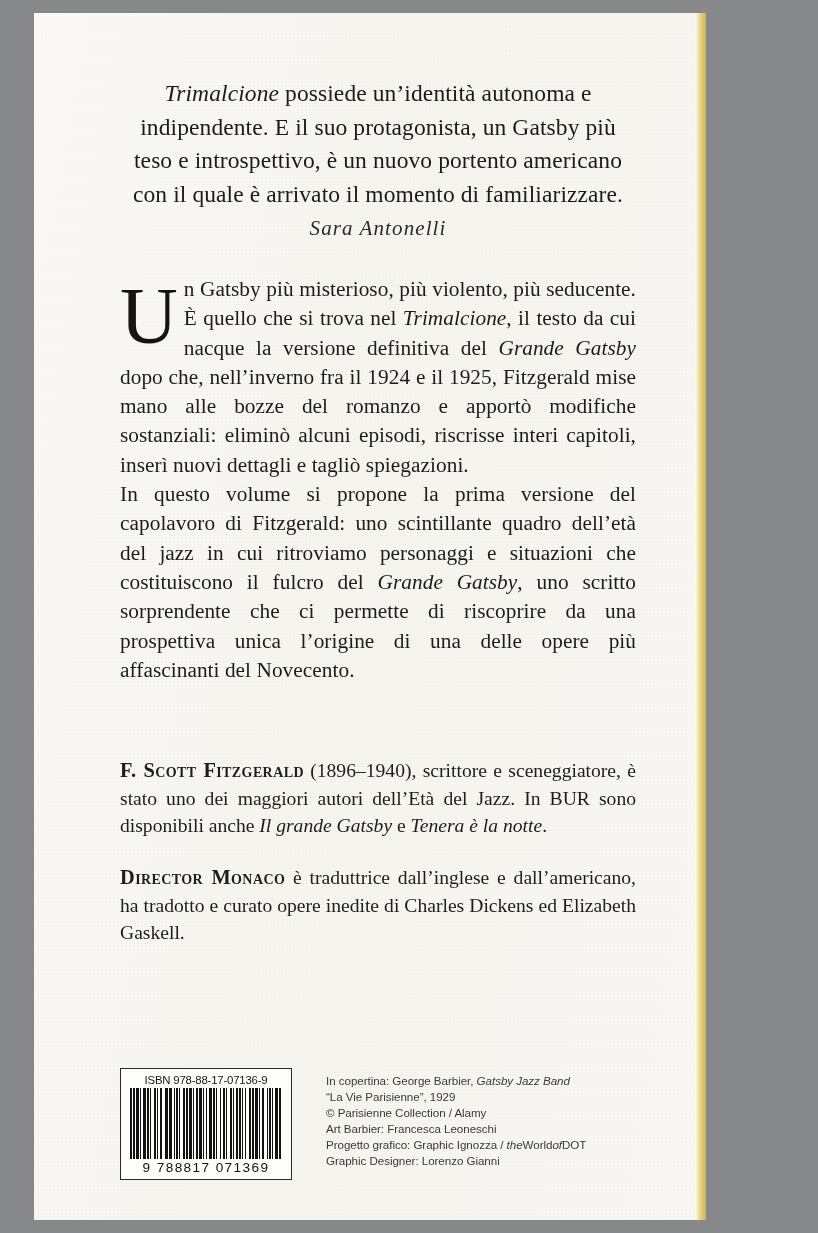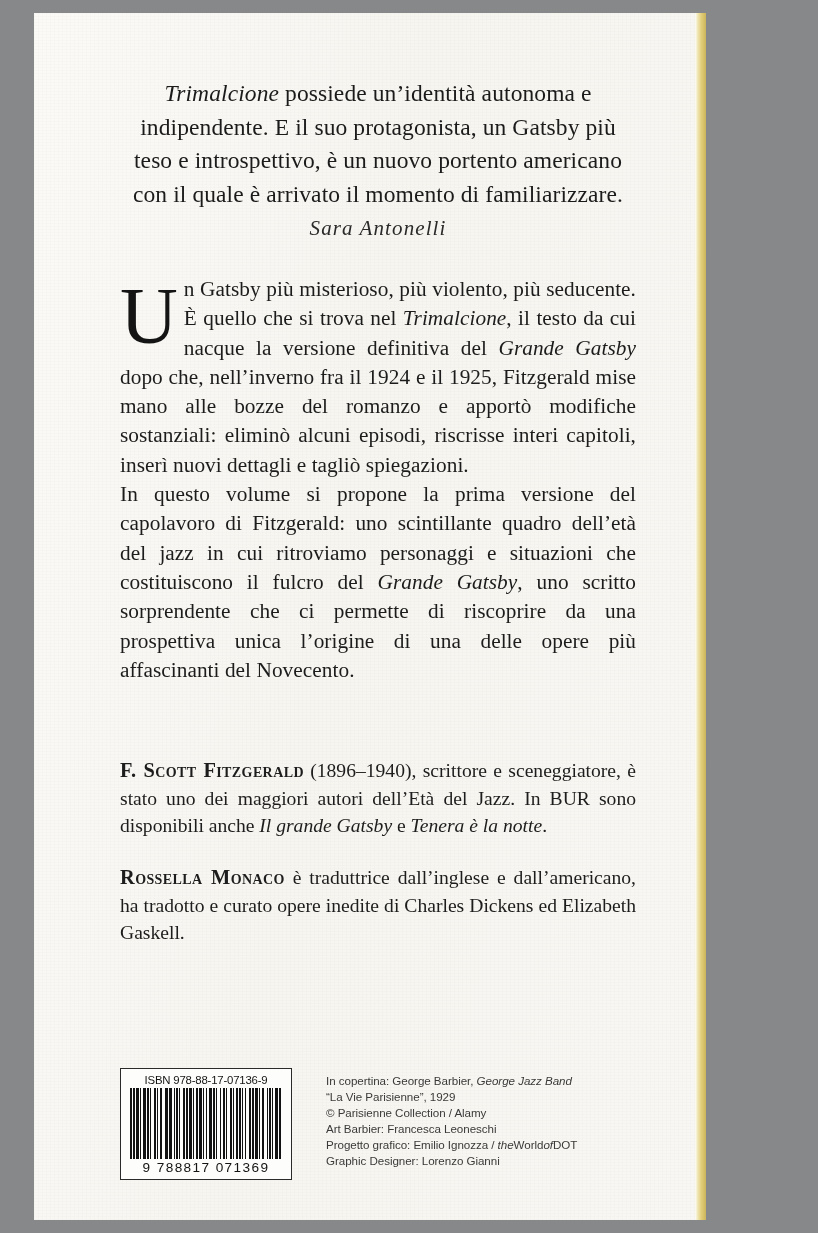--- a/index.html
+++ b/index.html
@@ -224,21 +224,21 @@
 
       <div class="body-copy">
         <p><span class="dropcap">U</span><span>n Gatsby più misterioso, più violento, più seducente. È quello che si trova nel </span><span class="it">Trimalcione</span><span>, il testo da cui nacque la versione definitiva del </span><span class="it">Grande Gatsby</span><span> dopo che, nell’inverno fra il 1924 e il 1925, Fitzgerald mise mano alle bozze del romanzo e apportò modifiche sostanziali: eliminò alcuni episodi, riscrisse interi capitoli, inserì nuovi dettagli e tagliò spiegazioni.</span></p>
         <p><span>In questo volume si propone la prima versione del capolavoro di Fitzgerald: uno scintillante quadro dell’età del jazz in cui ritroviamo personaggi e situazioni che costituiscono il fulcro del </span><span class="it">Grande Gatsby</span><span>, uno scritto sorprendente che ci permette di riscoprire da una prospettiva unica l’origine di una delle opere più affascinanti del Novecento.</span></p>
       </div>
 
       <div class="bios">
         <p class="bio"><span class="name">F. Scott Fitzgerald</span><span> (1896–1940), scrittore e sceneggiatore, è stato uno dei maggiori autori dell’Età del Jazz. In BUR sono disponibili anche </span><span class="it">Il grande Gatsby</span><span> e </span><span class="it">Tenera è la notte</span><span>.</span></p>
 
 
-        <p class="bio"><span class="name">Rossella Monaco</span><span> è traduttrice dall’inglese e dall’americano, ha tradotto e curato opere inedite di Charles Dickens ed Elizabeth Gaskell.</span></p>
+        <p class="bio"><span class="name">Director Monaco</span><span> è traduttrice dall’inglese e dall’americano, ha tradotto e curato opere inedite di Charles Dickens ed Elizabeth Gaskell.</span></p>
       </div>
 
       <div class="footer">
         <div class="footer-row">
 
           <div class="barcode-box">
             <div class="barcode-isbn">ISBN 978-88-17-07136-9</div>
             <div class="barcode-bars" id="barcode-bars">
                 <span style="width: 2px; background: rgb(18, 18, 18);"></span>
                 <span style="width: 1px; background: transparent;"></span>
@@ -331,25 +331,25 @@
                 <span style="width: 3px; background: rgb(18, 18, 18);"></span>
                 <span style="width: 1px; background: transparent;"></span>
                 <span style="width: 2px; background: rgb(18, 18, 18);"></span>
                 <span style="width: 1px; background: transparent;"></span>
               </div>
             <div class="barcode-digits">9  788817  071369</div>
           </div>
 
 
           <div class="credits-col" id="credits-col">
-              <div><span>In copertina: George Barbier, </span><span class="it">George Jazz Band</span></div>
+              <div><span>In copertina: George Barbier, </span><span class="it">Gatsby Jazz Band</span></div>
               <div><span>“La Vie Parisienne”, 1929</span></div>
               <div><span>© Parisienne Collection / Alamy</span></div>
               <div><span>Art Barbier: Francesca Leoneschi</span></div>
-              <div><span>Progetto grafico: Emilio Ignozza / </span><span class="it">the</span><span>World</span><span class="it">of</span><span>DOT</span></div>
+              <div><span>Progetto grafico: Graphic Ignozza / </span><span class="it">the</span><span>World</span><span class="it">of</span><span>DOT</span></div>
               <div><span>Graphic Designer: Lorenzo Gianni</span></div>
             </div>
 
         </div>
       </div>
 
     </div>
   </div>
 </div>
 

